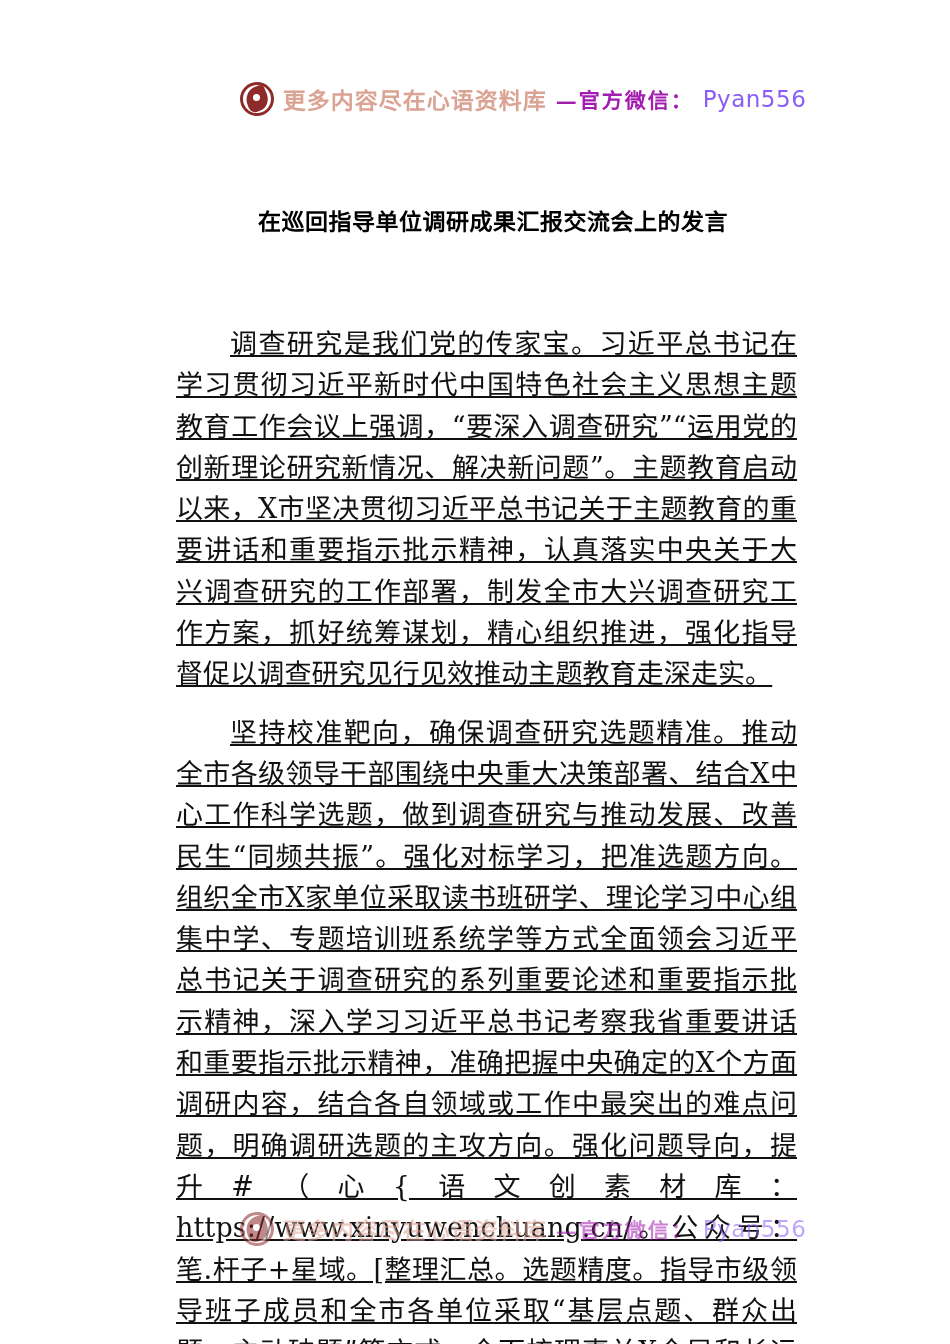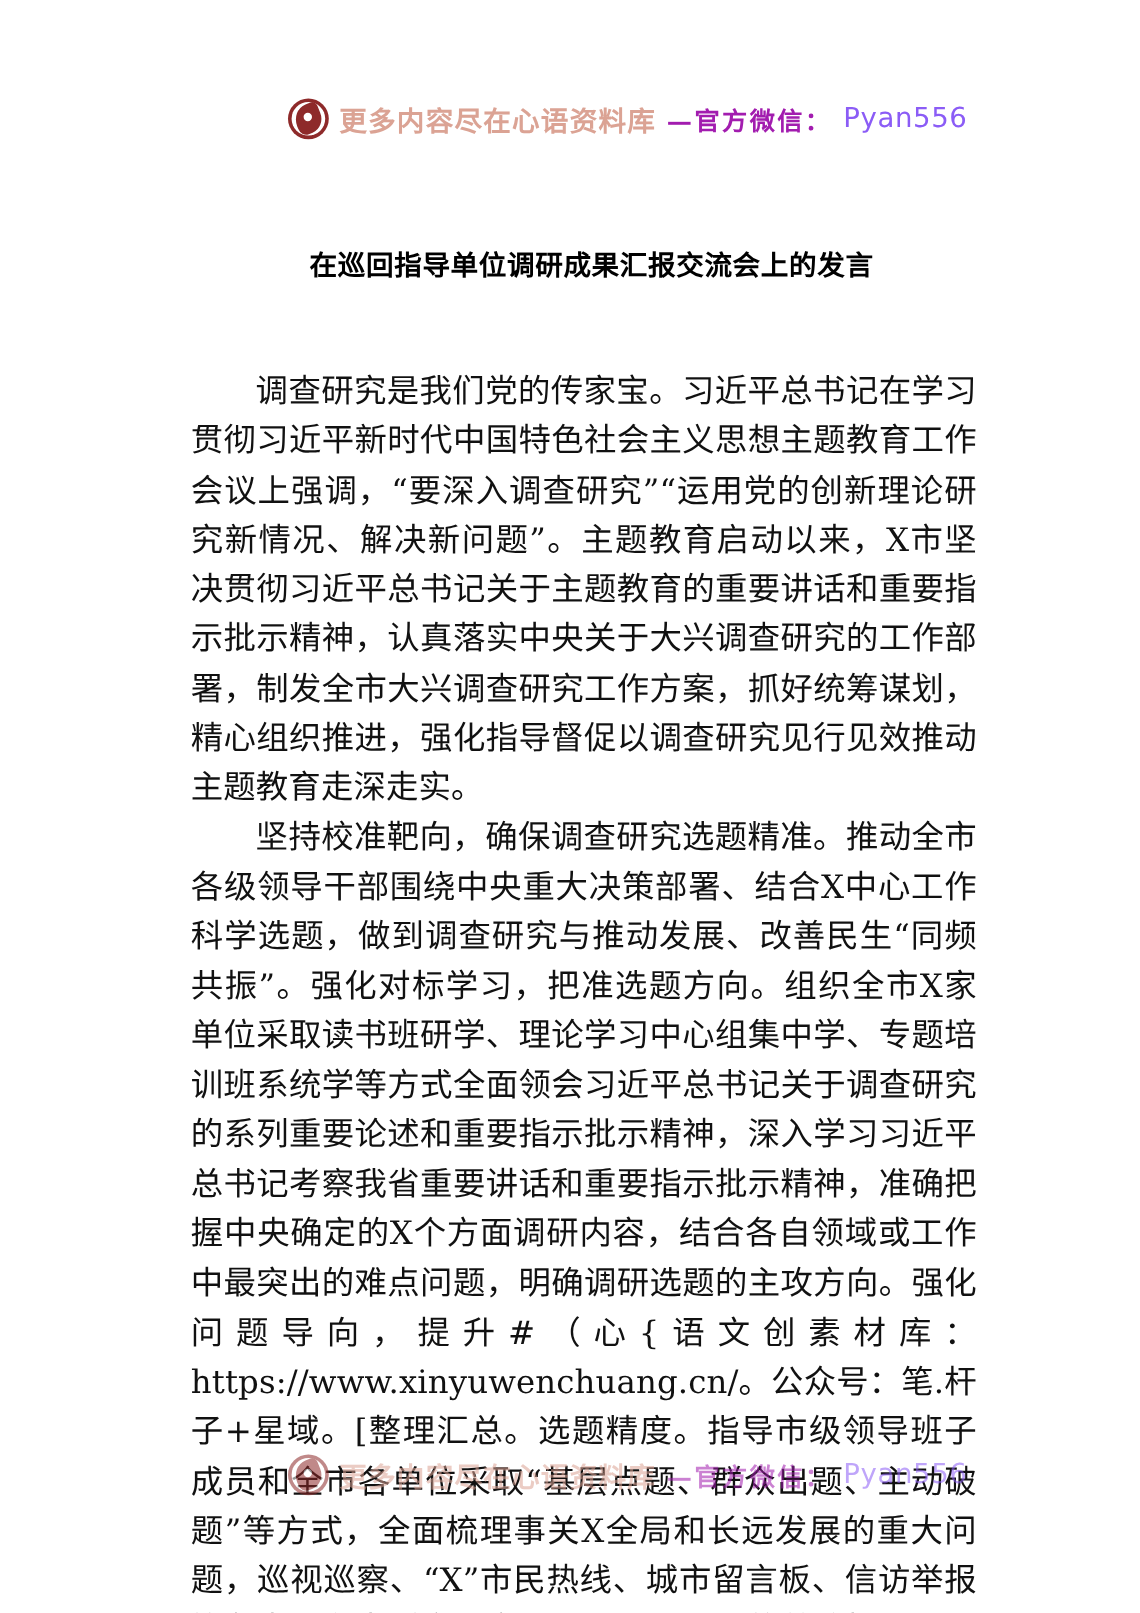--- a/index.html
+++ b/index.html
@@ -122,29 +122,30 @@
   }
 
   
   .doc-body {
     position: absolute;
     top: 306px;
     left: 159px;
     width: 655px;
   }
   .para {
-    margin: 0;
+    margin: 17px;
     text-indent: 2em;
     font-family: "DejaVu Serif", "Liberation Serif", serif;
     font-size: 27px;
     line-height: 41.3px;
     letter-spacing: 0.1px;
     text-align: justify;
     text-justify: inter-ideograph;
     color: #111111;
+    text-decoration: underline;
   }
   .para + .para { margin-top: 0; }
 </style>
 </head>
 <body>
 
 <div class="page">
 
   <div class="watermark watermark-top">
     <span class="wm-logo">

